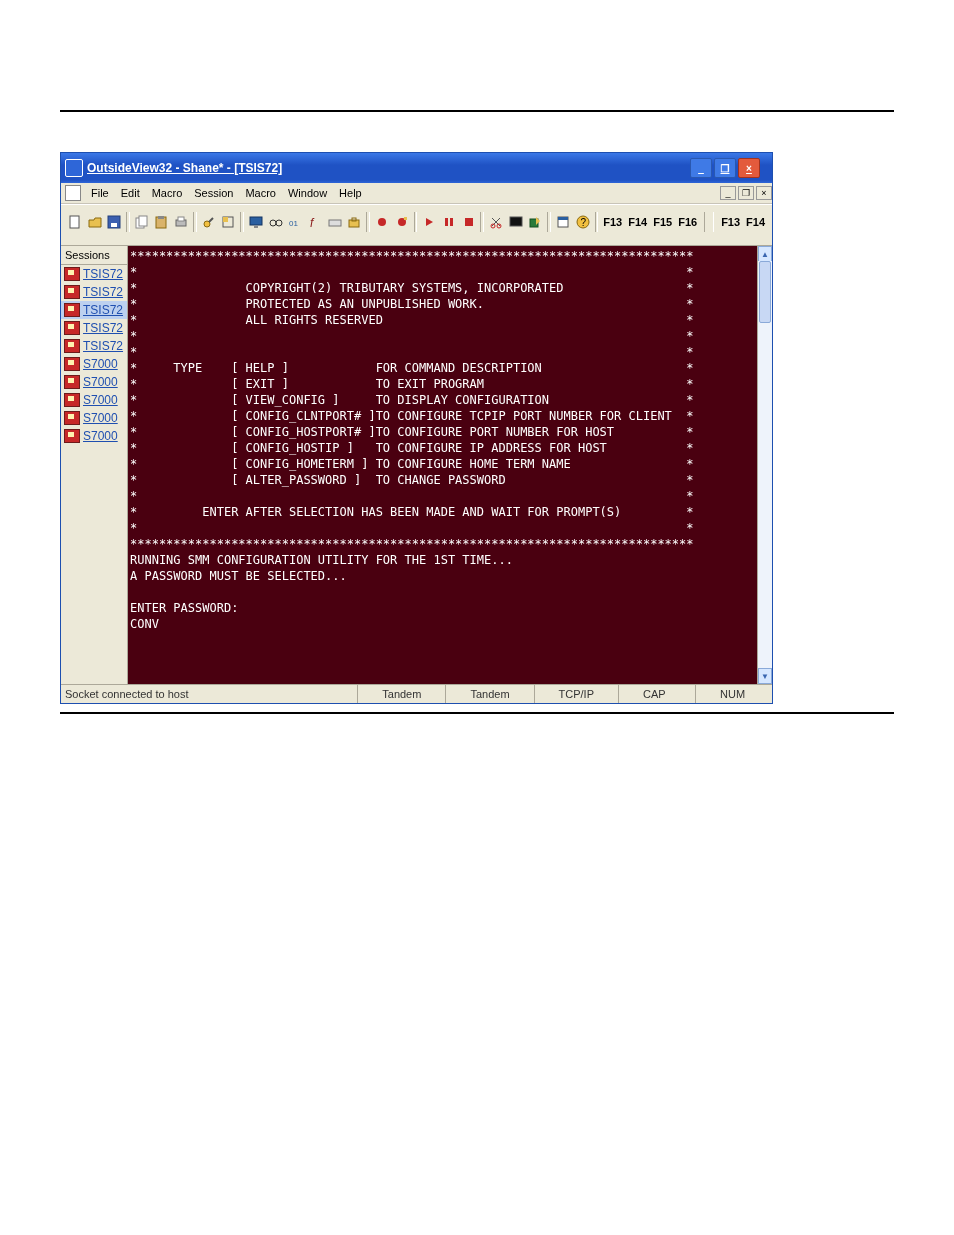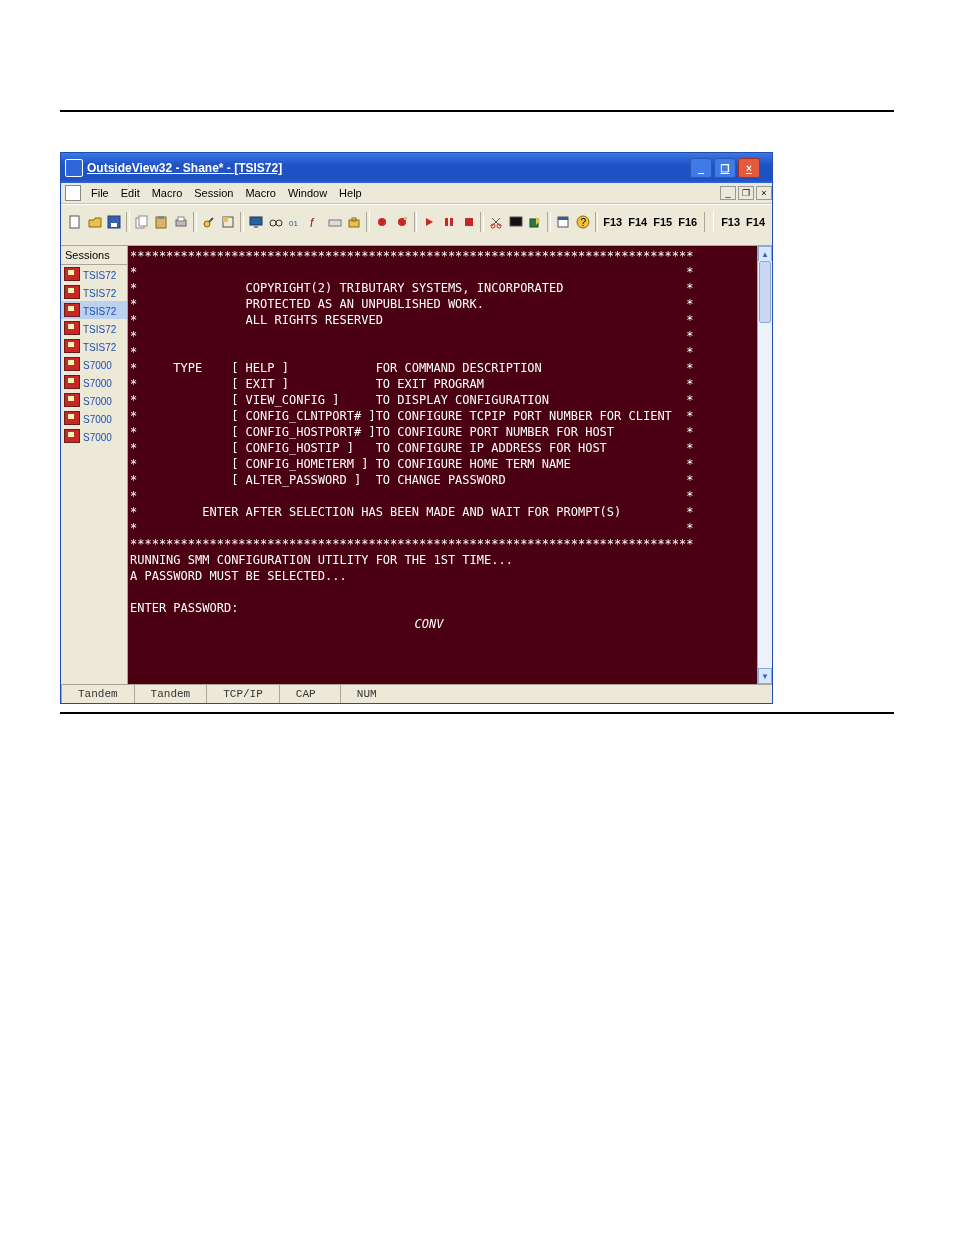--- a/index.html
+++ b/index.html
@@ -25,37 +25,37 @@
   .tbtn{width:18px;height:18px;margin:0 1px;background:#ece9d8;display:flex;align-items:center;justify-content:center;border:1px solid transparent;}
   .tbtn svg{display:block;}
   .tsep{width:2px;height:20px;border-left:1px solid #aca899;border-right:1px solid #fff;margin:0 2px;}
   .flabels{margin-left:auto;display:flex;align-items:center;}
   .flabels span{font-weight:bold;font-size:11px;padding:0 3px;color:#000;}
   .fsep{width:2px;height:20px;border-left:1px solid #aca899;border-right:1px solid #fff;margin:0 4px;}
   
   .body{display:flex;height:438px;}
   .sidebar{width:66px;background:#ece9d8;border-right:1px solid #aca899;}
   .side-head{padding:3px 4px;background:#ece9d8;border-bottom:1px solid #aca899;font-size:11px;}
-  .sess-item{display:flex;align-items:flex-end;padding:2px 3px;font-size:10px;color:#1f4fb0;cursor:default;}
+  .sess-item{display:flex;align-items:flex-start;padding:2px 3px;font-size:12px;color:#1f4fb0;cursor:default;text-decoration:underline;}
   .sess-item.sel{background:#bcd0ef;}
   .sess-ico{width:14px;height:12px;background:#c62828;border:1px solid #6d1b1b;margin-right:3px;position:relative;}
   .sess-ico::after{content:"";position:absolute;left:3px;top:2px;width:6px;height:5px;background:#fff3b0;}
   
   .term-wrap{flex:1;position:relative;background:#4a0010;}
   .term{position:absolute;left:0;right:14px;top:0;bottom:0;background:#4a0010;color:#fff;font-family:"Courier New",monospace;font-size:12px;line-height:16px;padding:2px 0 2px 2px;overflow:hidden;}
   .term pre{margin:0;white-space:pre;}
   .term .cursor{display:inline-block;width:7px;height:12px;background:#fff;vertical-align:text-bottom;}
   .vscroll{position:absolute;right:0;top:0;bottom:0;width:14px;background:#ece9d8;border-left:1px solid #aca899;}
   .vs-btn{height:14px;background:#d6e7ff;border:1px solid #8aa9d8;display:flex;align-items:center;justify-content:center;font-size:8px;color:#3a66b0;}
   .vs-track{position:absolute;top:15px;bottom:15px;left:0;right:0;background:#eef3fb;}
   .vs-thumb{position:absolute;left:1px;right:1px;top:0;height:60px;background:#c8d8f4;border:1px solid #8aa9d8;border-radius:2px;}
   .vs-bot{position:absolute;bottom:0;left:0;right:0;}
   
   .status{height:18px;background:#ece9d8;border-top:1px solid #aca899;display:flex;align-items:center;font-size:11px;color:#333;}
-  .status .cell{border-left:1px solid #aca899;padding:0 16px;height:100%;display:flex;align-items:center;font-family:Liberation Mono, monospace;}
+  .status .cell{border-left:1px solid #aca899;padding:0 24px;height:100%;display:flex;align-items:center;}
   .status .msg{flex:1;padding-left:4px;}
 </style>
 </head>
 <body>
 
 <div class="page">
   <hr class="hr">
 
   <div class="app-window">
 
@@ -297,33 +297,34 @@
 *             [ CONFIG_HOMETERM ] TO CONFIGURE HOME TERM NAME                *
 *             [ ALTER_PASSWORD ]  TO CHANGE PASSWORD                         *
 *                                                                            *
 *         ENTER AFTER SELECTION HAS BEEN MADE AND WAIT FOR PROMPT(S)         *
 *                                                                            *
 ******************************************************************************
 RUNNING SMM CONFIGURATION UTILITY FOR THE 1ST TIME...
 A PASSWORD MUST BE SELECTED...
 
 ENTER PASSWORD:</pre>
-          <pre style="text-align:center;padding-right:30px;font-style:italic;">CONV</pre>
+          <pre style="text-align:left;padding-right:30px;">CONV</pre>
         </div>
         <div class="vscroll">
           <div class="vs-btn">▲</div>
           <div class="vs-track">
             <div class="vs-thumb"></div>
           </div>
           <div class="vs-btn vs-bot">▼</div>
         </div>
       </div>
     </div>
 
     <div class="status">
+      <div class="msg">Socket connected to host</div>
       <div class="cell">Tandem</div>
       <div class="cell">Tandem</div>
       <div class="cell">TCP/IP</div>
       <div class="cell" style="min-width:28px">CAP</div>
       <div class="cell" style="min-width:28px">NUM</div>
     </div>
 
   </div>
 
   <hr class="hr2">

